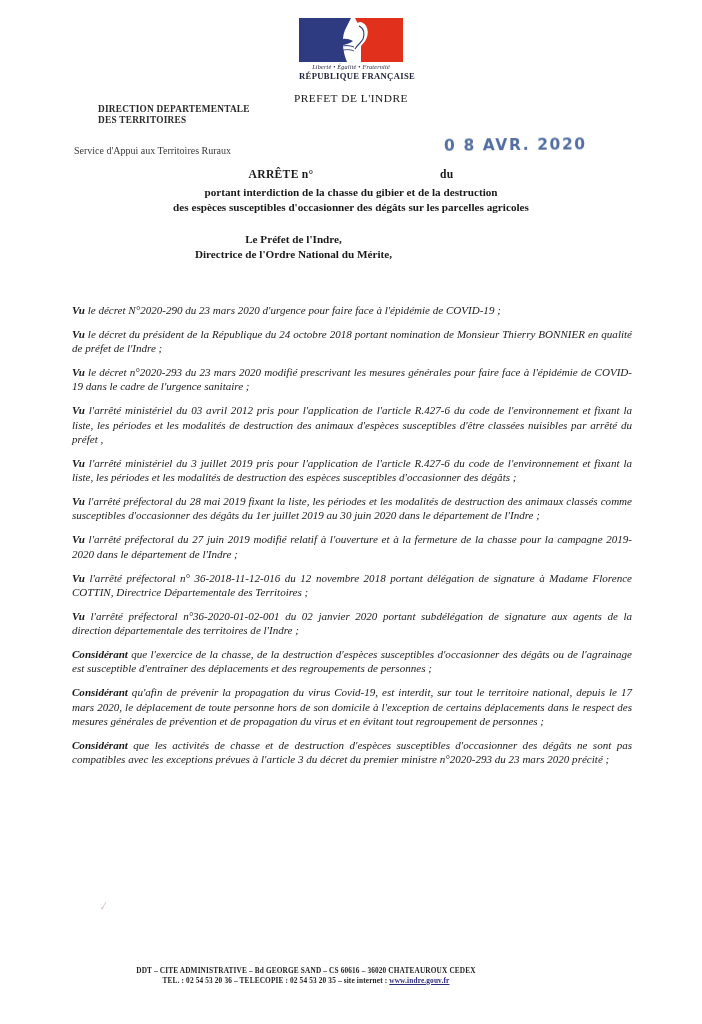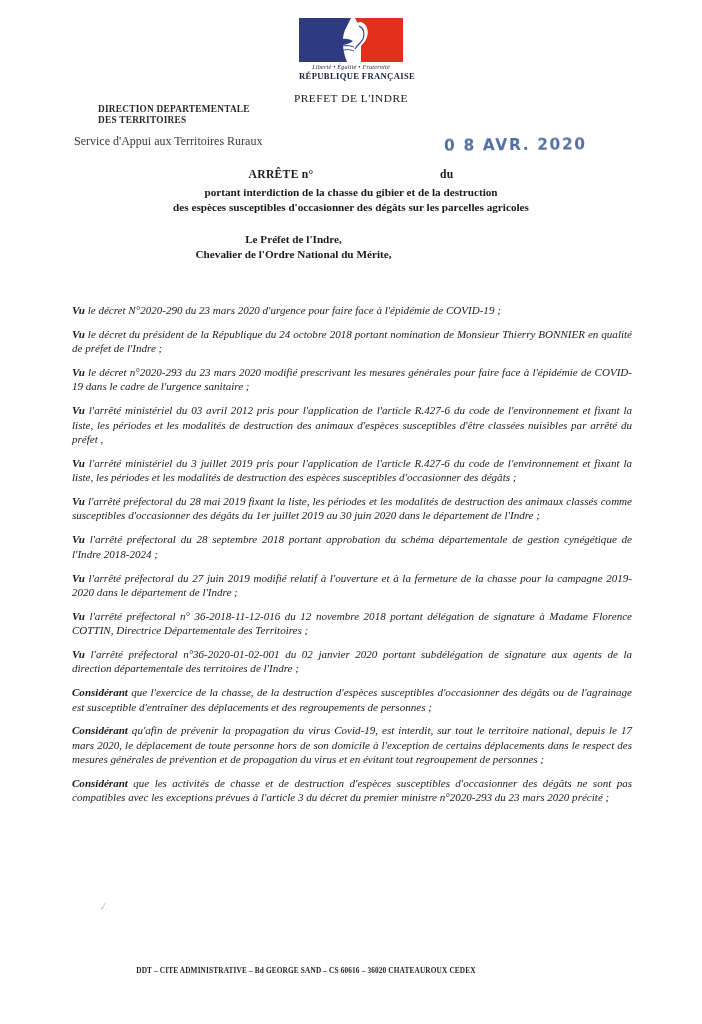--- a/index.html
+++ b/index.html
@@ -78,23 +78,23 @@
   }
   .service-header .l1,
   .service-header .l2 {
     font-weight: bold;
     font-size: 9.3px;
     letter-spacing: 0.25px;
     color: #2a2a2a;
     padding-left: 24px;
   }
   .service-header .l3 {
-    font-size: 12px;
+    font-size: 10px;
     color: #3a3a3a;
-    margin-top: 7px;
+    margin-top: 18px;
   }
 
   
   .date-stamp {
     position: absolute;
     top: 136px;
     left: 444px;
     font-family: "DejaVu Sans", sans-serif;
     font-weight: bold;
     font-size: 15.5px;
@@ -237,38 +237,40 @@
       <span>ARRÊTE n°</span>
       <span class="gap"></span>
       <span>du</span>
     </div>
     <div class="title-sub">portant interdiction de la chasse du gibier et de la destruction</div>
     <div class="title-sub">des espèces susceptibles d'occasionner des dégâts sur les parcelles agricoles</div>
   </div>
 
   <div class="prefet-block">
     <div>Le Préfet de l'Indre,</div>
-    <div>Chevalier de l'Ordre National du Mérite,</div>
+    <div>Directrice de l'Ordre National du Mérite,</div>
   </div>
 
   <div class="body-text" id="body-text">
       <div class="para"><b>Vu</b><span> le décret N°2020-290 du 23 mars 2020 d'urgence pour faire face à l'épidémie de COVID-19 ;</span></div>
       <div class="para"><b>Vu</b><span> le décret du président de la République du 24 octobre 2018 portant nomination de Monsieur Thierry BONNIER en qualité de préfet de l'Indre ;</span></div>
       <div class="para"><b>Vu</b><span> le décret n°2020-293 du 23 mars 2020 modifié prescrivant les mesures générales pour faire face à l'épidémie de COVID-19 dans le cadre de l'urgence sanitaire ;</span></div>
       <div class="para"><b>Vu</b><span> l'arrêté ministériel du 03 avril 2012 pris pour l'application de l'article R.427-6 du code de l'environnement et fixant la liste, les périodes et les modalités de destruction des animaux d'espèces susceptibles d'être classées nuisibles par arrêté du préfet ,</span></div>
       <div class="para"><b>Vu</b><span> l'arrêté ministériel du 3 juillet 2019 pris pour l'application de l'article R.427-6 du code de l'environnement et fixant la liste, les périodes et les modalités de destruction des espèces susceptibles d'occasionner des dégâts ;</span></div>
       <div class="para"><b>Vu</b><span> l'arrêté préfectoral du 28 mai 2019 fixant la liste, les périodes et les modalités de destruction des animaux classés comme susceptibles d'occasionner des dégâts du 1er juillet 2019 au 30 juin 2020 dans le département de l'Indre ;</span></div>
-      <div class="para"><b>Vu</b><span> l'arrêté préfectoral du 28 septembre 2018 portant approbation du schéma départementale de gestion cynégétique de l'Indre 2018-2024 ;</span></div>
       <div class="para"><b>Vu</b><span> l'arrêté préfectoral du 27 juin 2019 modifié relatif à l'ouverture et à la fermeture de la chasse pour la campagne 2019-2020 dans le département de l'Indre ;</span></div>
       <div class="para"><b>Vu</b><span> l'arrêté préfectoral n° 36-2018-11-12-016 du 12 novembre 2018 portant délégation de signature à Madame Florence COTTIN, Directrice Départementale des Territoires ;</span></div>
       <div class="para"><b>Vu</b><span> l'arrêté préfectoral n°36-2020-01-02-001 du 02 janvier 2020 portant subdélégation de signature aux agents de la direction départementale des territoires de l'Indre ;</span></div>
       <div class="para"><b>Considérant</b><span> que l'exercice de la chasse, de la destruction d'espèces susceptibles d'occasionner des dégâts ou de l'agrainage est susceptible d'entraîner des déplacements et des regroupements de personnes ;</span></div>
       <div class="para"><b>Considérant</b><span> qu'afin de prévenir la propagation du virus Covid-19, est interdit, sur tout le territoire national, depuis le 17 mars 2020, le déplacement de toute personne hors de son domicile à l'exception de certains déplacements dans le respect des mesures générales de prévention et de propagation du virus et en évitant tout regroupement de personnes ;</span></div>
       <div class="para"><b>Considérant</b><span> que les activités de chasse et de destruction d'espèces susceptibles d'occasionner des dégâts ne sont pas compatibles avec les exceptions prévues à l'article 3 du décret du premier ministre n°2020-293 du 23 mars 2020 précité ;</span></div>
     </div>
 
   <div class="artifact">✓</div>
 
   <div class="footer">
     <div>DDT – CITE ADMINISTRATIVE – Bd GEORGE SAND – CS 60616 – 36020 CHATEAUROUX CEDEX</div>
+    <div>
+      <span>TEL. : 02 54 53 20 36 – TELECOPIE : 02 54 53 20 35 – site internet : </span><span class="url">www.indre.gouv.fr</span>
+    </div>
   </div>
 
 </div>
 
 </body></html>

